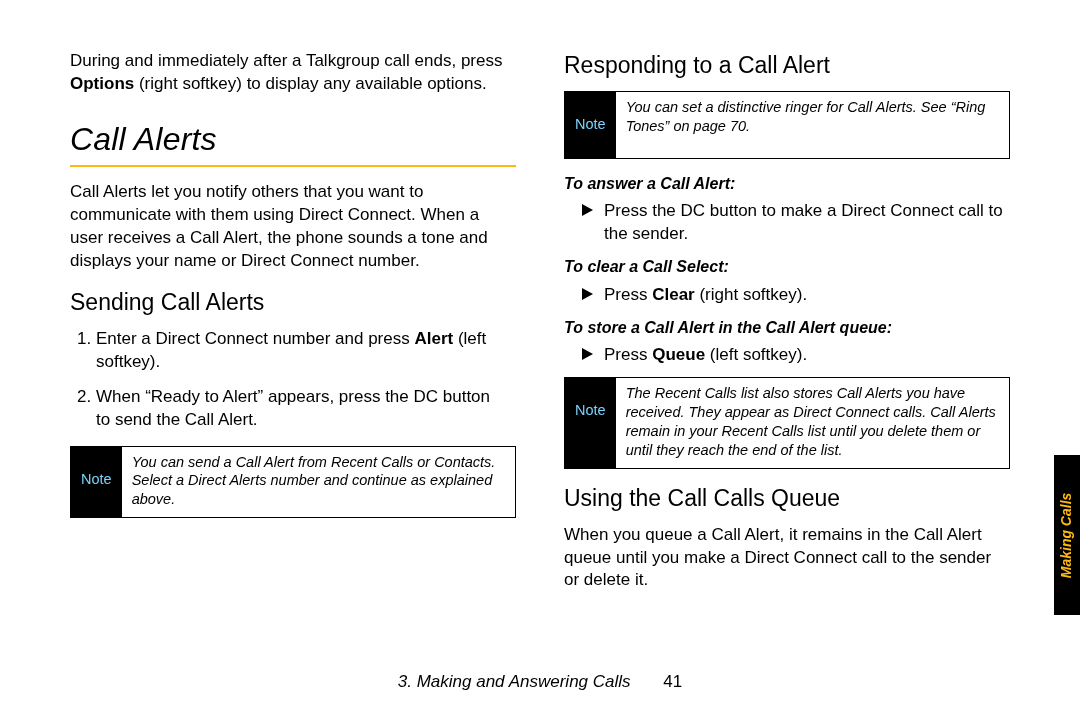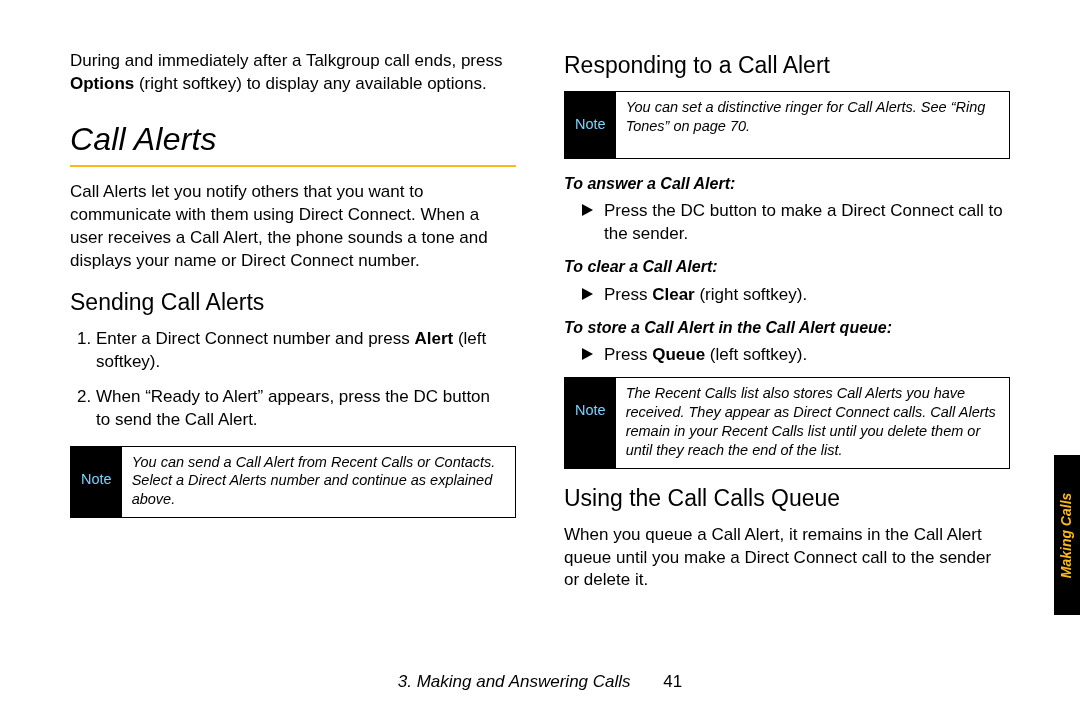--- a/index.html
+++ b/index.html
@@ -170,21 +170,21 @@
       <div class="note-box">
         <div class="note-label">Note</div>
         <div class="note-text">You can set a distinctive ringer for Call Alerts. See “Ring Tones” on page 70.</div>
       </div>
 
       <p class="instr">To answer a Call Alert:</p>
       <ul class="arrow">
         <li>Press the DC button to make a Direct Connect call to the sender.</li>
       </ul>
 
-      <p class="instr">To clear a Call Alert:</p>
+      <p class="instr">To clear a Call Select:</p>
       <ul class="arrow">
         <li>
           <span>Press </span><span class="bold-inline">Clear</span><span> (right softkey).</span>
         </li>
       </ul>
 
       <p class="instr">To store a Call Alert in the Call Alert queue:</p>
       <ul class="arrow">
         <li>
           <span>Press </span><span class="bold-inline">Queue</span><span> (left softkey).</span>

